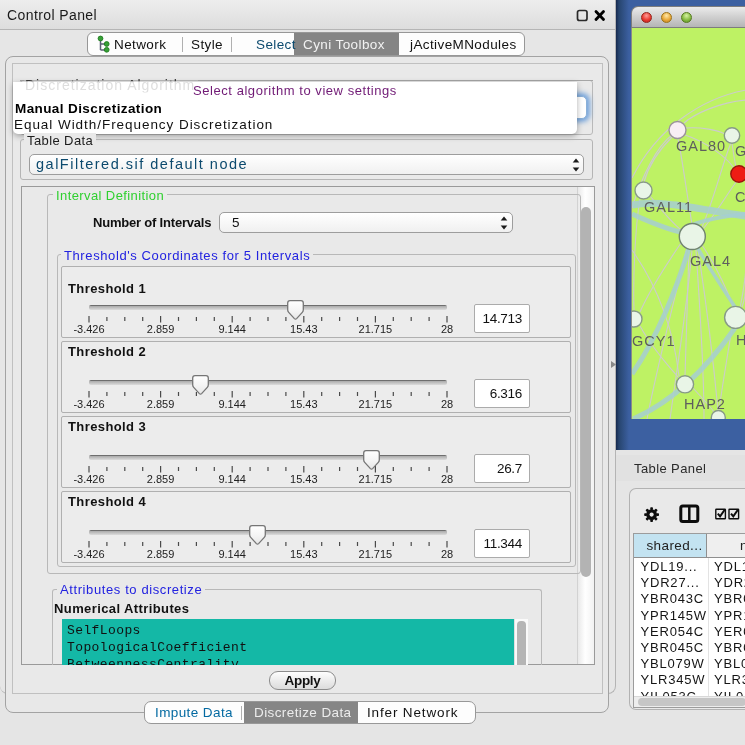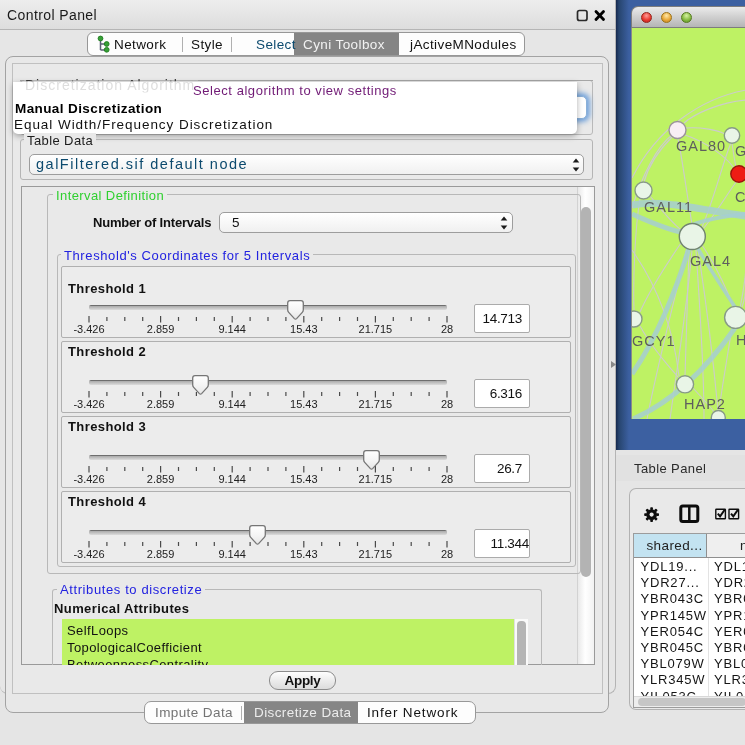--- a/index.html
+++ b/index.html
@@ -396,40 +396,40 @@
     <defs>
           <linearGradient id="th4" x1="0" y1="0" x2="0" y2="1">
       <stop offset="0" stop-color="#ffffff"></stop>
             <stop offset="0.55" stop-color="#f4f4f4"></stop>
             <stop offset="1" stop-color="#e6e6e6"></stop>
           </linearGradient>
         </defs>
     <path d="M3,0.7 H14 Q16.3,0.7 16.3,3 V9.8 Q16.3,11.3 15.3,12.4 L9.6,18.6 Q8.5,19.7 7.4,18.6 L1.7,12.4 Q0.7,11.3 0.7,9.8 V3 Q0.7,0.7 3,0.7 Z" fill="url(#th4)" stroke="#757575" stroke-width="1.3"></path>
   </svg>
   <div class="abs" style="left:474px;top:529px;width:56px;height:29px;background:#fff;border:1px solid #ababab;border-radius:2px;box-sizing:border-box;
-    font-size:13.5px;color:#111;text-align:right;line-height:27px;padding-right:0;letter-spacing:-0.3px;">11.344</div>
+    font-size:13.5px;color:#111;text-align:right;line-height:27px;padding-right:7px;letter-spacing:-0.3px;">11.344</div>
 
   <div class="abs" style="left:52px;top:589px;width:490px;height:76px;border:1px solid #b8b8b8;border-bottom:none;border-radius:3px 3px 0 0;box-sizing:border-box;"></div>
   <div class="abs" style="left:57px;top:582px;font-size:13px;color:#2222e0;background:#e9e9e9;padding:0 3px;letter-spacing:0.6px;">Attributes to discretize</div>
   <div class="abs b" style="left:54px;top:601px;font-size:13px;color:#111;">Numerical Attributes</div>
-  <div class="abs" style="left:62px;top:619px;width:466px;height:46px;background:#bef264;overflow:hidden;">
+  <div class="abs" style="left:62px;top:619px;width:466px;height:46px;background:#14b8a6;overflow:hidden;font-family:Liberation Mono, monospace;">
     <div class="abs" style="left:5px;top:2.5px;font-size:13px;color:#111;line-height:17.1px;">SelfLoops<br>TopologicalCoefficient<br>BetweennessCentrality</div>
   </div>
   <div class="abs" style="left:514px;top:619px;width:14px;height:46px;background:#fafafa;border-left:1px solid #e0e0e0;box-sizing:border-box;"></div>
   <div class="abs" style="left:517px;top:621px;width:8.5px;height:44px;background:#b5b5b5;border-radius:4px 4px 0 0;"></div>
 
   <div class="abs" style="left:269px;top:671px;width:67px;height:19px;border:1px solid #8c8c8c;border-radius:9px;
     background:linear-gradient(#fefefe,#ececec 50%,#dcdcdc);box-sizing:border-box;
     font-size:13.5px;font-weight:600;color:#111;text-align:center;line-height:17px;letter-spacing:-0.3px;">Apply</div>
 
   <div class="abs" style="left:144px;top:701px;width:332px;height:23px;background:#fdfdfd;
     border:1px solid #989898;border-radius:7px;box-sizing:border-box;overflow:hidden;">
     <div class="abs" style="left:99px;top:0;width:114px;height:23px;background:#868686;"></div>
     <div class="abs" style="left:96px;top:4px;width:1px;height:14px;background:#b0b0b0;"></div>
-    <div class="abs" style="left:10px;top:3px;font-size:13.5px;color:#737373;">Impute Data</div>
+    <div class="abs" style="left:10px;top:3px;font-size:13.5px;color:#0369a1;">Impute Data</div>
     <div class="abs" style="left:109px;top:3px;font-size:13.5px;color:#ececec;">Discretize Data</div>
     <div class="abs" style="left:222px;top:3px;font-size:13.5px;color:#111;letter-spacing:0.85px;">Infer Network</div>
   </div>
 </div>
 
 <svg class="abs" style="left:610px;top:360px;" width="7" height="9">
   <path d="M1,1 L6,4.5 L1,8 Z" fill="#8a8a8a"></path>
 </svg>
 
 </div>

